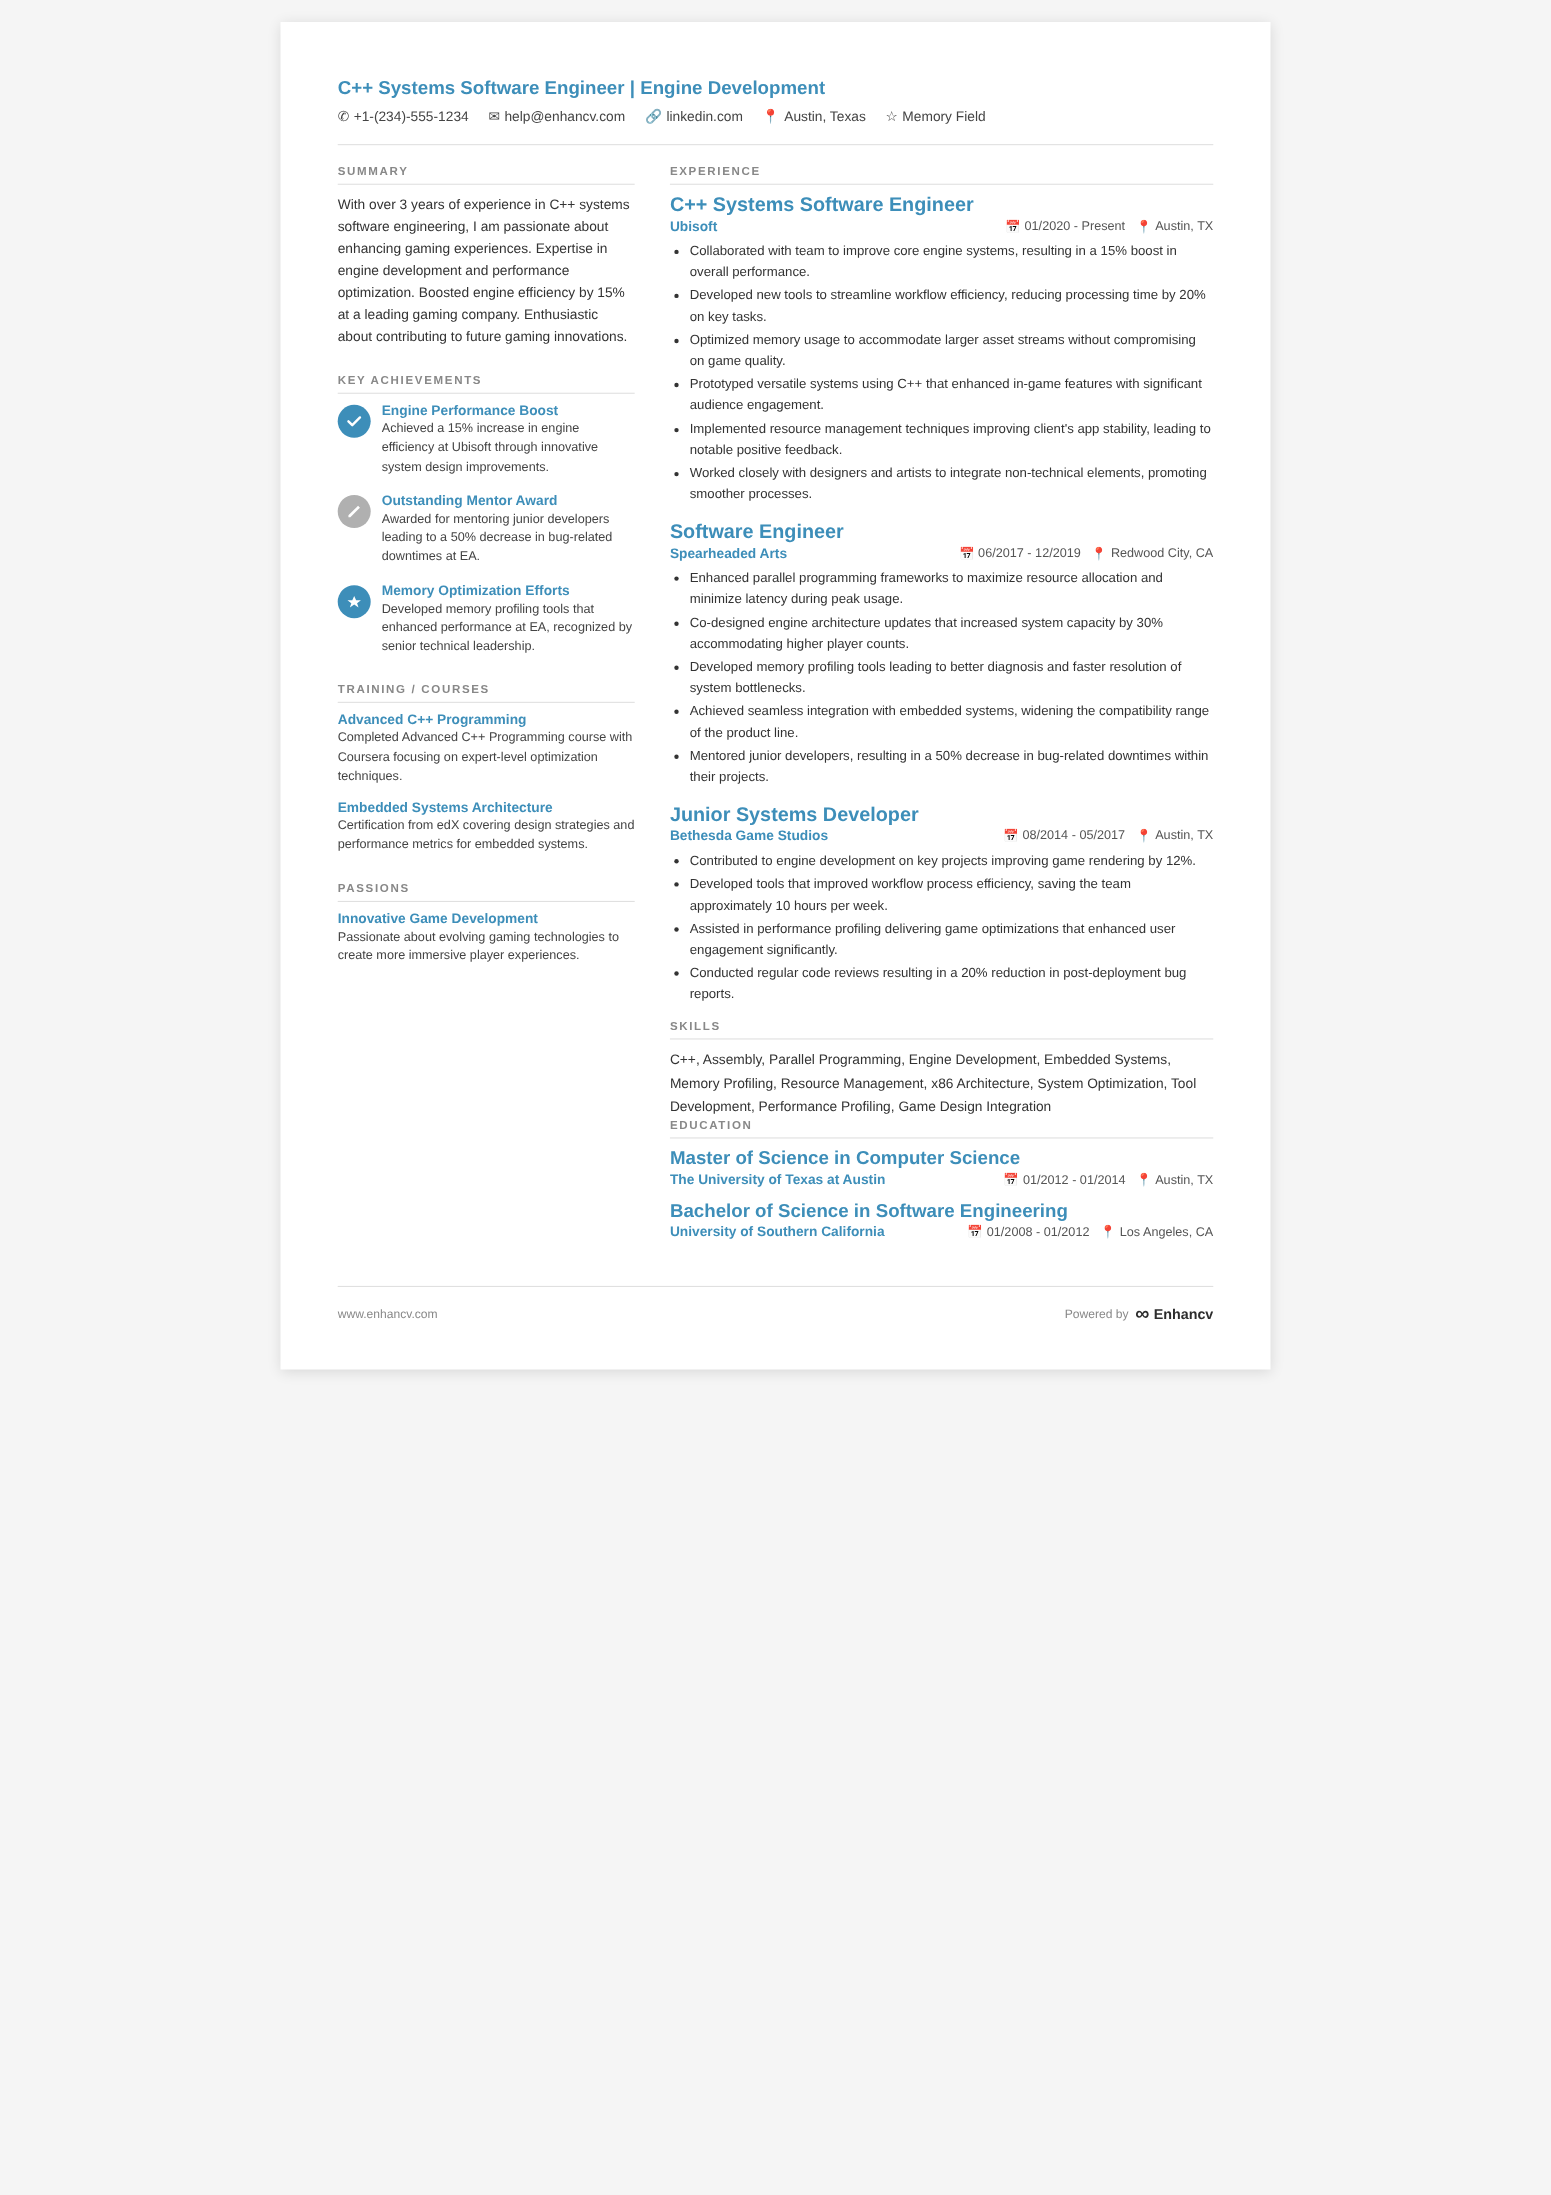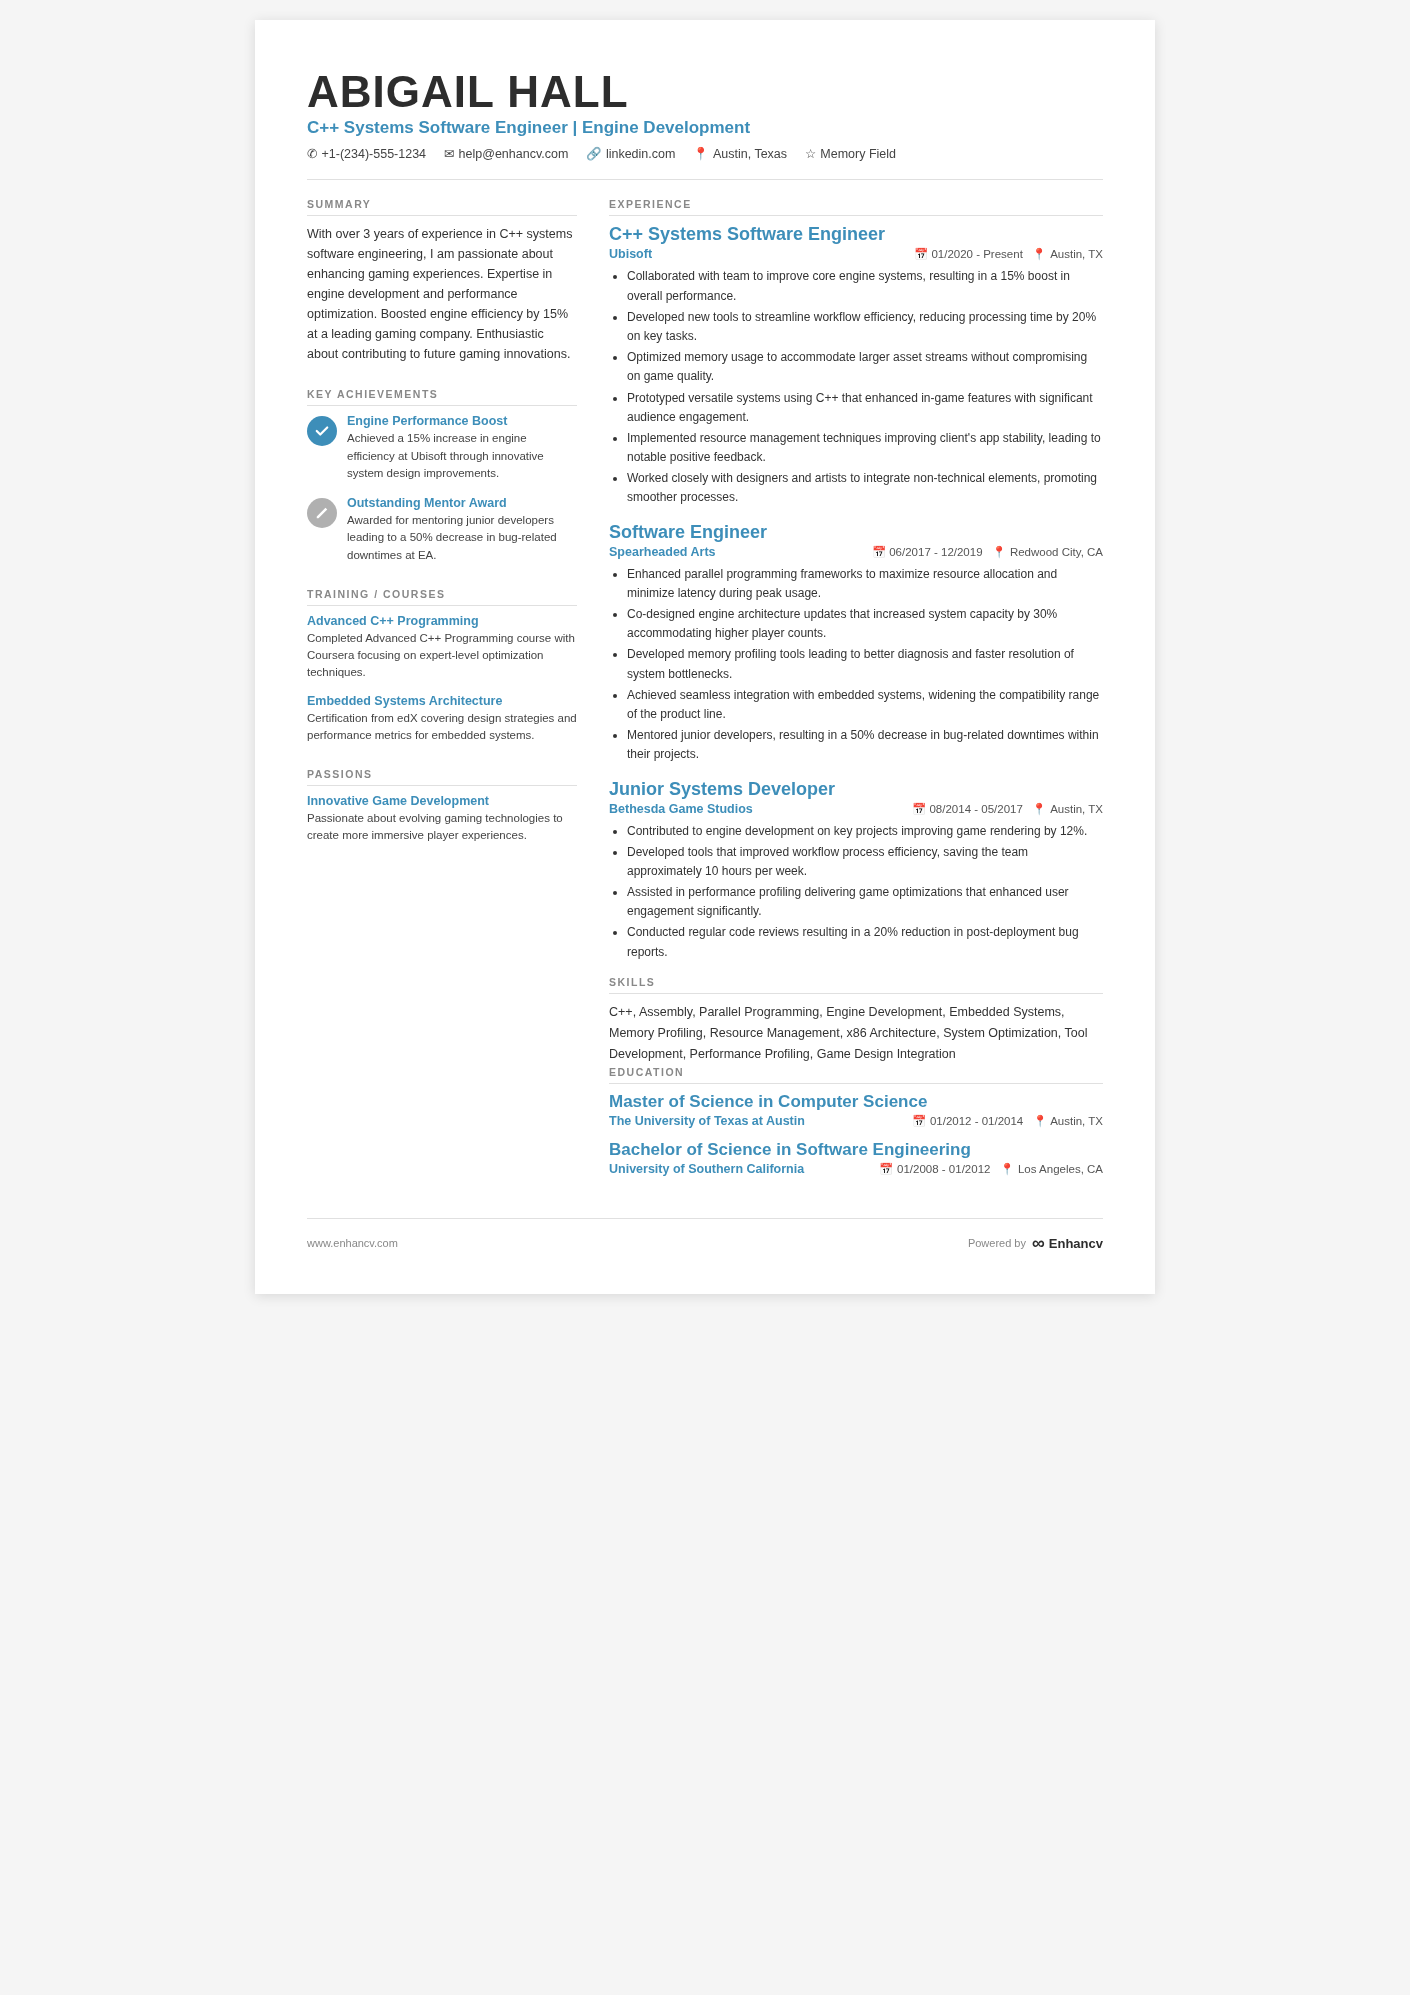--- a/index.html
+++ b/index.html
@@ -258,21 +258,20 @@
       margin-top: 20px;
     }
     .right-section-label:first-child { margin-top: 0; }
   </style>
 </head>
 <body>
 
 <div class="page">
 
   <div>
-    <div class="header-name">ABIGAIL HALL</div>
     <div class="header-title">C++ Systems Software Engineer | Engine Development</div>
     <div class="header-contacts">
       <span>
         <span>✆</span>
         <span>+1-(234)-555-1234</span>
       </span>
       <span>
         <span>✉</span>
         <span>help@enhancv.com</span>
       </span>
@@ -322,20 +321,31 @@
             <svg viewBox="0 0 16 16">
                 <path d="M2 12 L10 4 L12 6 L4 14 Z M10 4 L12 2 L14 4 L12 6 Z M2 12 L4 14 L2 14 Z" fill="#fff"></path>
               </svg>
           </div>
           <div>
             <div class="achievement-title">Outstanding Mentor Award</div>
             <div class="achievement-desc">Awarded for mentoring junior developers leading to a 50% decrease in bug-related downtimes at EA.</div>
           </div>
         </div>
 
+        <div class="achievement-item">
+          <div class="achievement-icon-wrap star">
+            <svg viewBox="0 0 16 16">
+                <polygon points="8,2 10,6.5 15,6.5 11,9.5 12.5,14 8,11 3.5,14 5,9.5 1,6.5 6,6.5" fill="#fff"></polygon>
+              </svg>
+          </div>
+          <div>
+            <div class="achievement-title">Memory Optimization Efforts</div>
+            <div class="achievement-desc">Developed memory profiling tools that enhanced performance at EA, recognized by senior technical leadership.</div>
+          </div>
+        </div>
       </div>
 
       <div class="section-block">
         <div class="section-label">TRAINING / COURSES</div>
 
         <div class="training-item">
           <div class="training-title">Advanced C++ Programming</div>
           <div class="training-desc">Completed Advanced C++ Programming course with Coursera focusing on expert-level optimization techniques.</div>
         </div>
 

